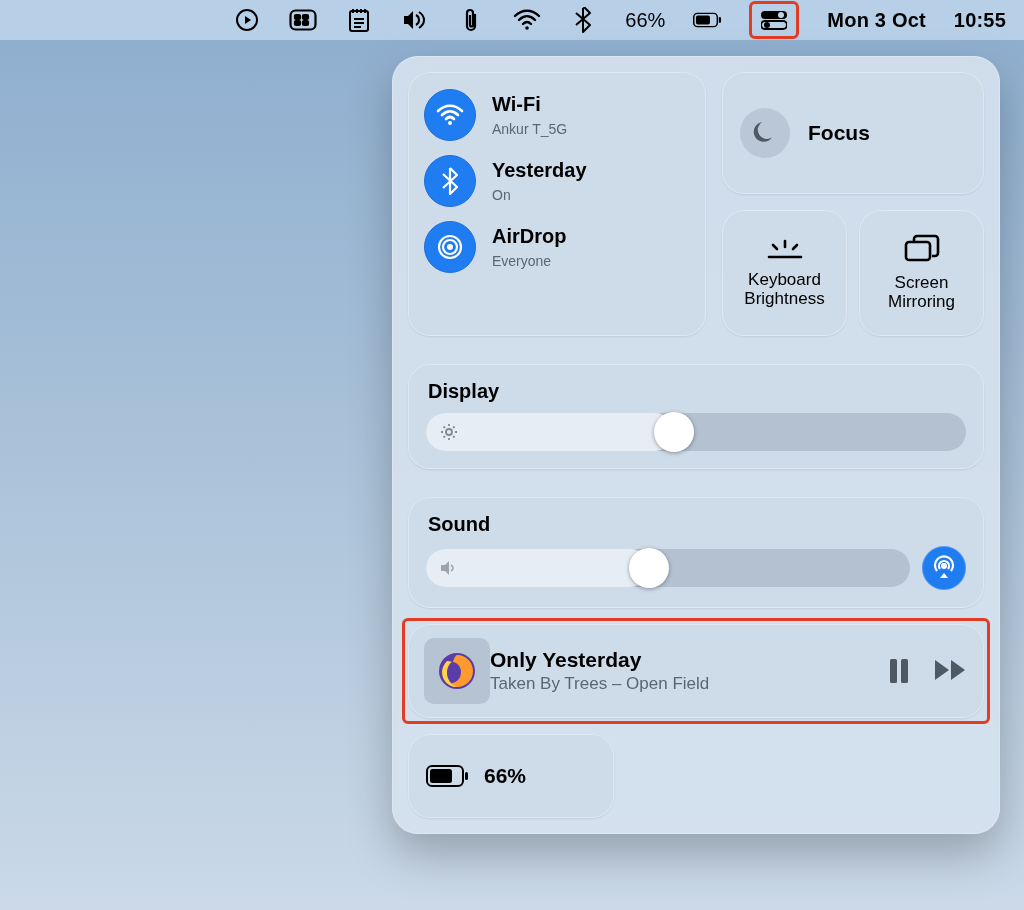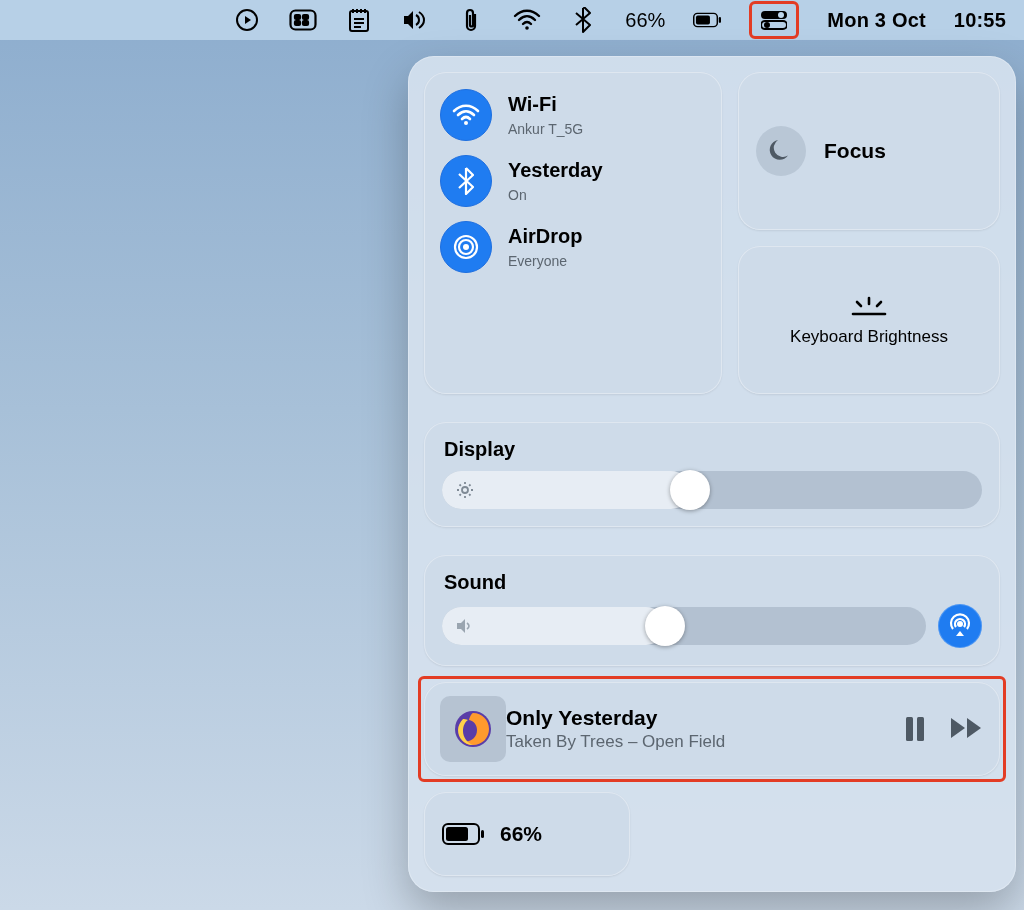--- a/index.html
+++ b/index.html
@@ -12,40 +12,40 @@
     background:rgba(190,214,235,0.85);
     display:flex;align-items:center;justify-content:flex-end;
     gap:28px;padding:0 18px 0 0;color:#000;font-size:20px;}
   .menubar .mglyph{display:flex;align-items:center;justify-content:center;width:28px;height:28px;color:#000;}
   .menubar .mglyph svg{display:block;}
   .menubar .batt-pct{font-size:20px;font-weight:400;}
   .menubar .datetime{font-size:20px;font-weight:700;letter-spacing:0.2px;}
   .cc-highlight{border:3px solid #e33c24;border-radius:6px;padding:2px 8px;}
 
   
-  .cc-panel{position:absolute;top:56px;right:8px;width:576px;
+  .cc-panel{position:absolute;top:56px;right:24px;width:576px;
     background:rgba(213,225,238,0.92);
     border-radius:26px;padding:16px;
     box-shadow:0 20px 45px rgba(0,0,0,0.25),0 0 0 1px rgba(255,255,255,0.25) inset;}
   .row{display:flex;gap:16px;}
   .card{background:rgba(205,218,233,0.95);border-radius:22px;
     box-shadow:0 1px 2px rgba(0,0,0,0.08),inset 0 0 0 1px rgba(255,255,255,0.35);}
   .connect-card{flex:1;padding:14px 16px;display:flex;flex-direction:column;gap:8px;}
   .conn-item{display:flex;align-items:center;gap:16px;padding:3px 0;}
   .icon-circle{width:50px;height:50px;border-radius:50%;display:flex;align-items:center;justify-content:center;flex-shrink:0;}
   .icon-circle.active{background:#1f7cf1;border:1px solid #1e6fe0;}
   .icon-circle.inactive{background:#b9c7d6;}
   .conn-text .title{font-size:20px;font-weight:700;color:#000;line-height:1.15;}
   .conn-text .sub{font-size:14px;color:#5c6670;line-height:1.15;margin-top:5px;}
 
   .right-col{width:262px;display:flex;flex-direction:column;gap:16px;}
-  .focus-card{padding:28px 18px;height:102px;display:flex;align-items:center;gap:18px;}
+  .focus-card{padding:10px 18px;height:102px;display:flex;align-items:center;gap:18px;}
   .focus-label{font-size:21px;font-weight:700;}
   .dual-row{display:flex;gap:12px;}
-  .sm-card{flex:1;height:148px;border-radius:22px;background:rgba(205,218,233,0.95);
+  .sm-card{flex:1;height:126px;border-radius:22px;background:rgba(205,218,233,0.95);
     box-shadow:0 1px 2px rgba(0,0,0,0.08),inset 0 0 0 1px rgba(255,255,255,0.35);
     display:flex;flex-direction:column;align-items:center;justify-content:center;gap:10px;
     font-size:17px;font-weight:400;text-align:center;color:#000;line-height:1.1;padding:0 6px;}
 
   .slider-card{margin-top:28px;padding:14px 18px 18px;}
   .slider-card .label{font-size:20px;font-weight:700;margin:2px 2px 10px;color:#000;}
   .slider-row{display:flex;align-items:center;gap:12px;}
   .slider{flex:1;height:38px;border-radius:19px;background:#b3c1d1;position:relative;overflow:visible;}
   .slider .fill{position:absolute;left:0;top:0;bottom:0;border-radius:19px;background:#e7edf4;display:flex;align-items:center;}
   .slider .fill .glyph{margin-left:14px;color:#7f8a95;display:flex;}
@@ -199,20 +199,29 @@
           <span>
             <svg width="44" height="24" viewBox="0 0 44 24" fill="none" stroke="#000" stroke-width="2.6" stroke-linecap="round">
               <path d="M6 20h32"></path>
                 <path d="M22 4v6"></path>
                 <path d="M10 8l4 4"></path>
                 <path d="M34 8l-4 4"></path>
             </svg>
           </span>
           <span>Keyboard Brightness</span>
         </div>
+        <div class="sm-card">
+          <span>
+            <svg width="36" height="30" viewBox="0 0 36 30" fill="none" stroke="#000" stroke-width="2.6">
+              <rect x="2" y="8" width="24" height="18" rx="3"></rect>
+              <path d="M10 8V5a3 3 0 013-3h18a3 3 0 013 3v14a3 3 0 01-3 3h-3"></path>
+            </svg>
+          </span>
+          <span>Screen Mirroring</span>
+        </div>
       </div>
     </div>
   </div>
 
   <div class="card slider-card">
     <div class="label">Display</div>
     <div class="slider-row">
       <div class="slider">
         <div class="fill" style="width:46%">
           <span class="glyph">

